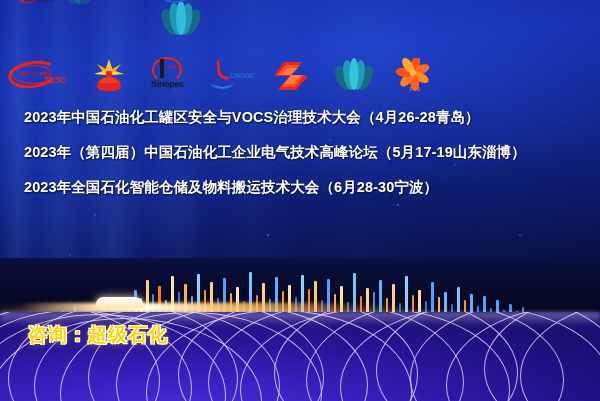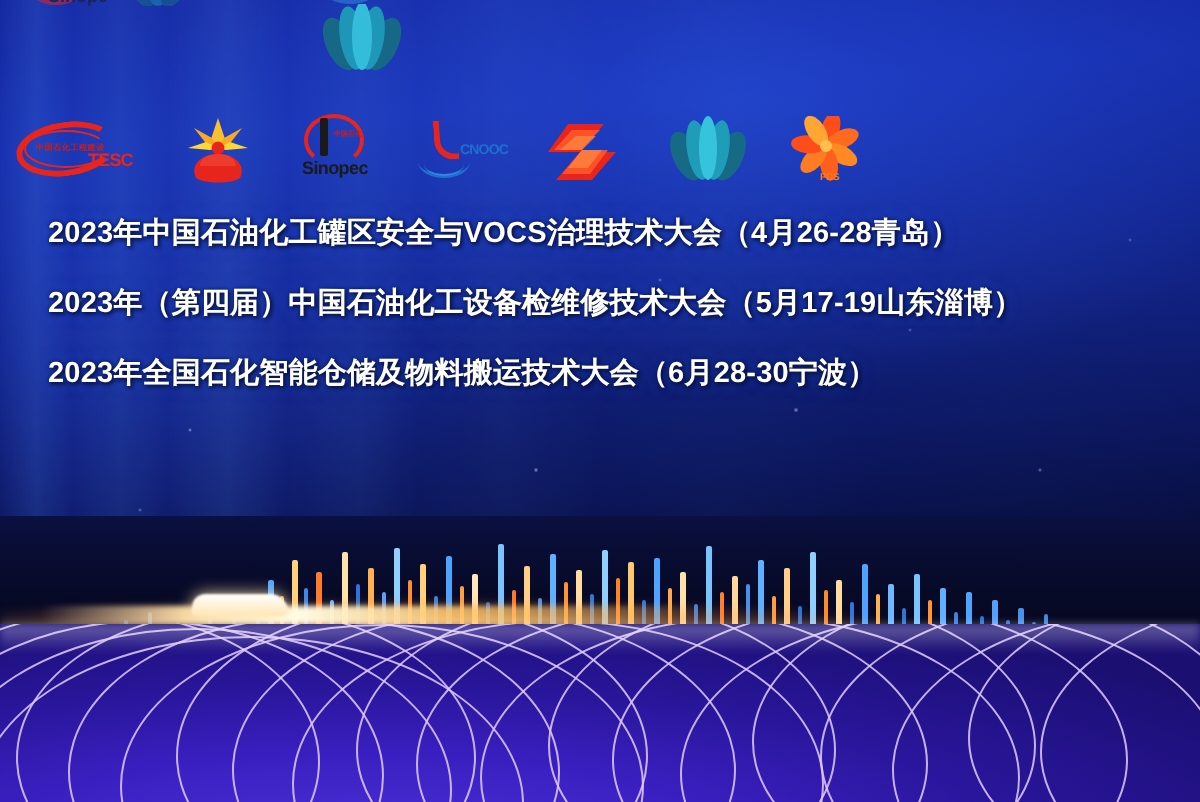--- a/index.html
+++ b/index.html
@@ -337,21 +337,21 @@
           <circle cx="0" cy="0" r="3" fill="#ffc04d"></circle>
         </g>
       </svg>
       <div class="ab">PDS</div>
     </div>
 
   </div>
 
   <div class="lines">
     <div class="line">2023年中国石油化工罐区安全与VOCS治理技术大会（4月26-28青岛）</div>
-    <div class="line">2023年（第四届）中国石油化工设备检维修技术大会（5月17-19山东淄博）</div>
+    <div class="line">2023年（第四届）中国石油化工企业电气技术高峰论坛（5月17-19山东淄博）</div>
     <div class="line">2023年全国石化智能仓储及物料搬运技术大会（6月28-30宁波）</div>
   </div>
 
   <div class="night"></div>
 
   <div class="city">
     <div class="b" style="left:128px;width:2px;height:18px;background:#2b6fd8;"></div>
     <div class="b" style="left:134px;width:3px;height:30px;background:#4da3ff;"></div>
     <div class="b" style="left:140px;width:2px;height:22px;background:#ff9d3c;"></div>
     <div class="b" style="left:146px;width:3px;height:40px;background:#ffd27a;"></div>
@@ -442,14 +442,15 @@
     <div class="lane" style="left:306px;  top:-10px; width:258px; height:156px;"></div>
     <div class="lane" style="left:340px;  top:-6px;  width:272px; height:162px;"></div>
     <div class="lane" style="left:376px;  top:-16px; width:248px; height:150px;"></div>
     <div class="lane" style="left:410px;  top:-12px; width:262px; height:156px;"></div>
     <div class="lane" style="left:446px;  top:-8px;  width:276px; height:162px;"></div>
     <div class="lane" style="left:484px;  top:-18px; width:250px; height:150px;"></div>
     <div class="lane" style="left:520px;  top:-14px; width:264px; height:156px;"></div>
   </div>
   <div class="road-haze"></div>
 
+  <div class="contact">咨询：超级石化</div>
 
 </div>
 
 </body></html>

